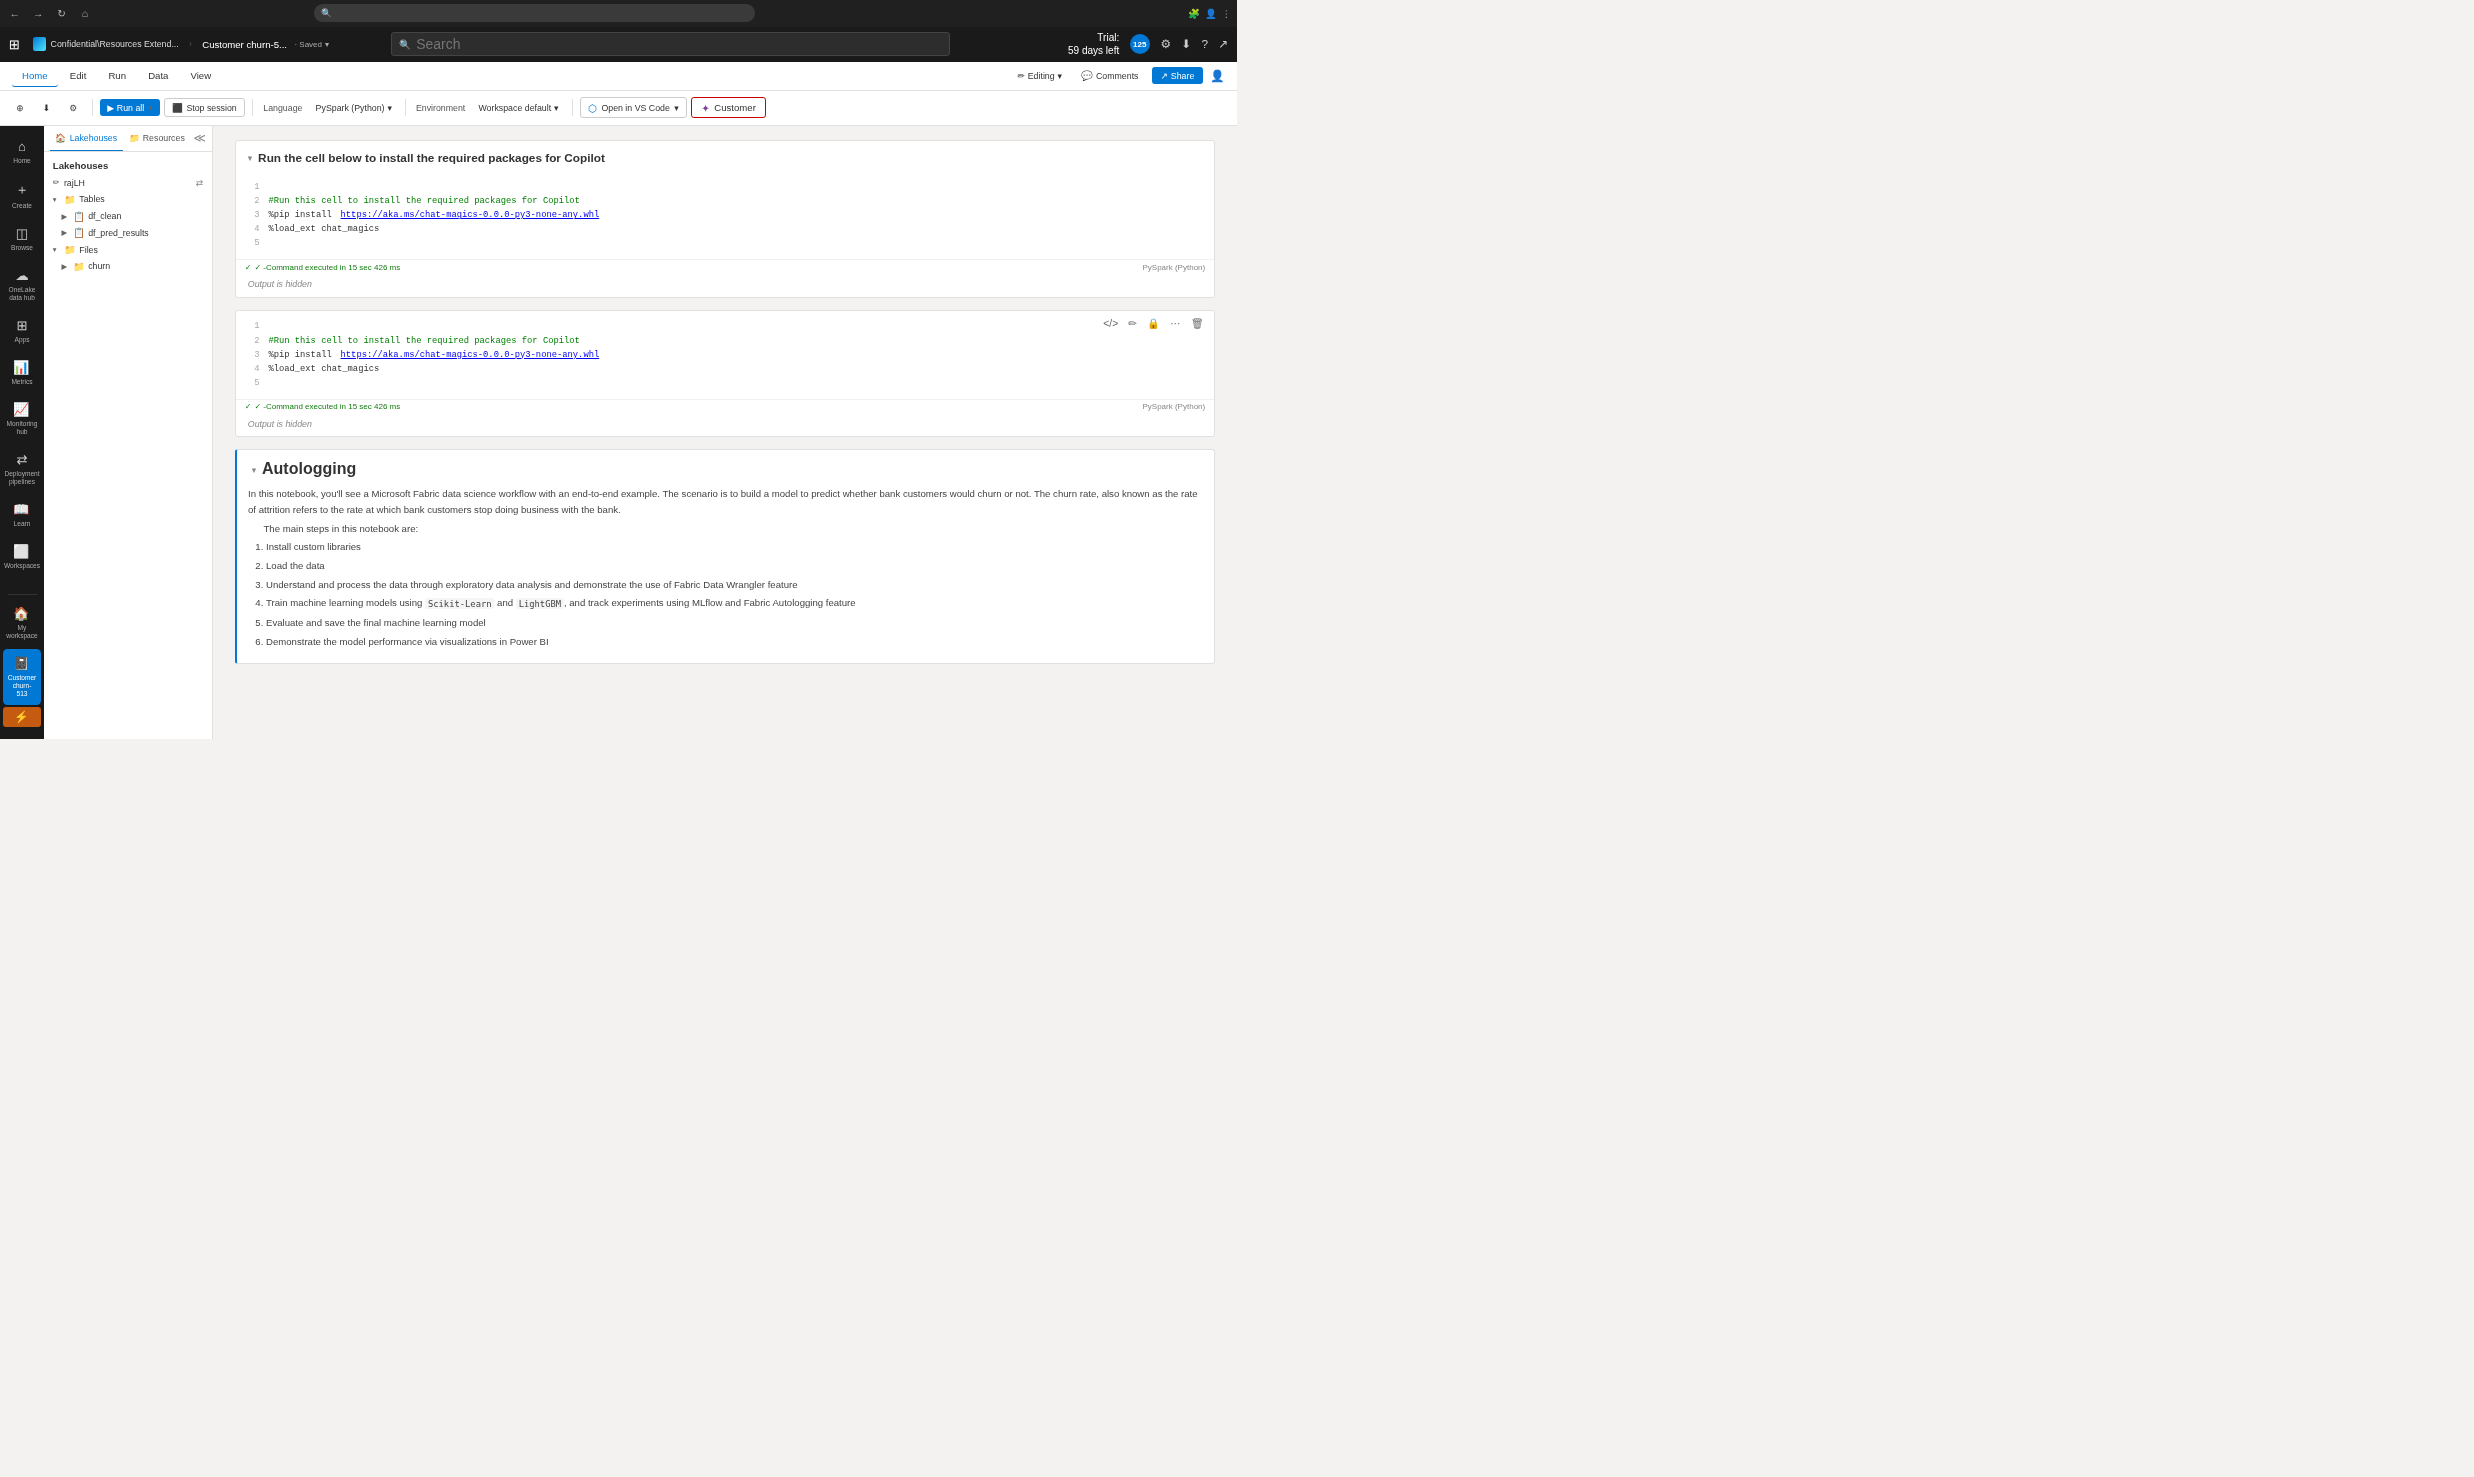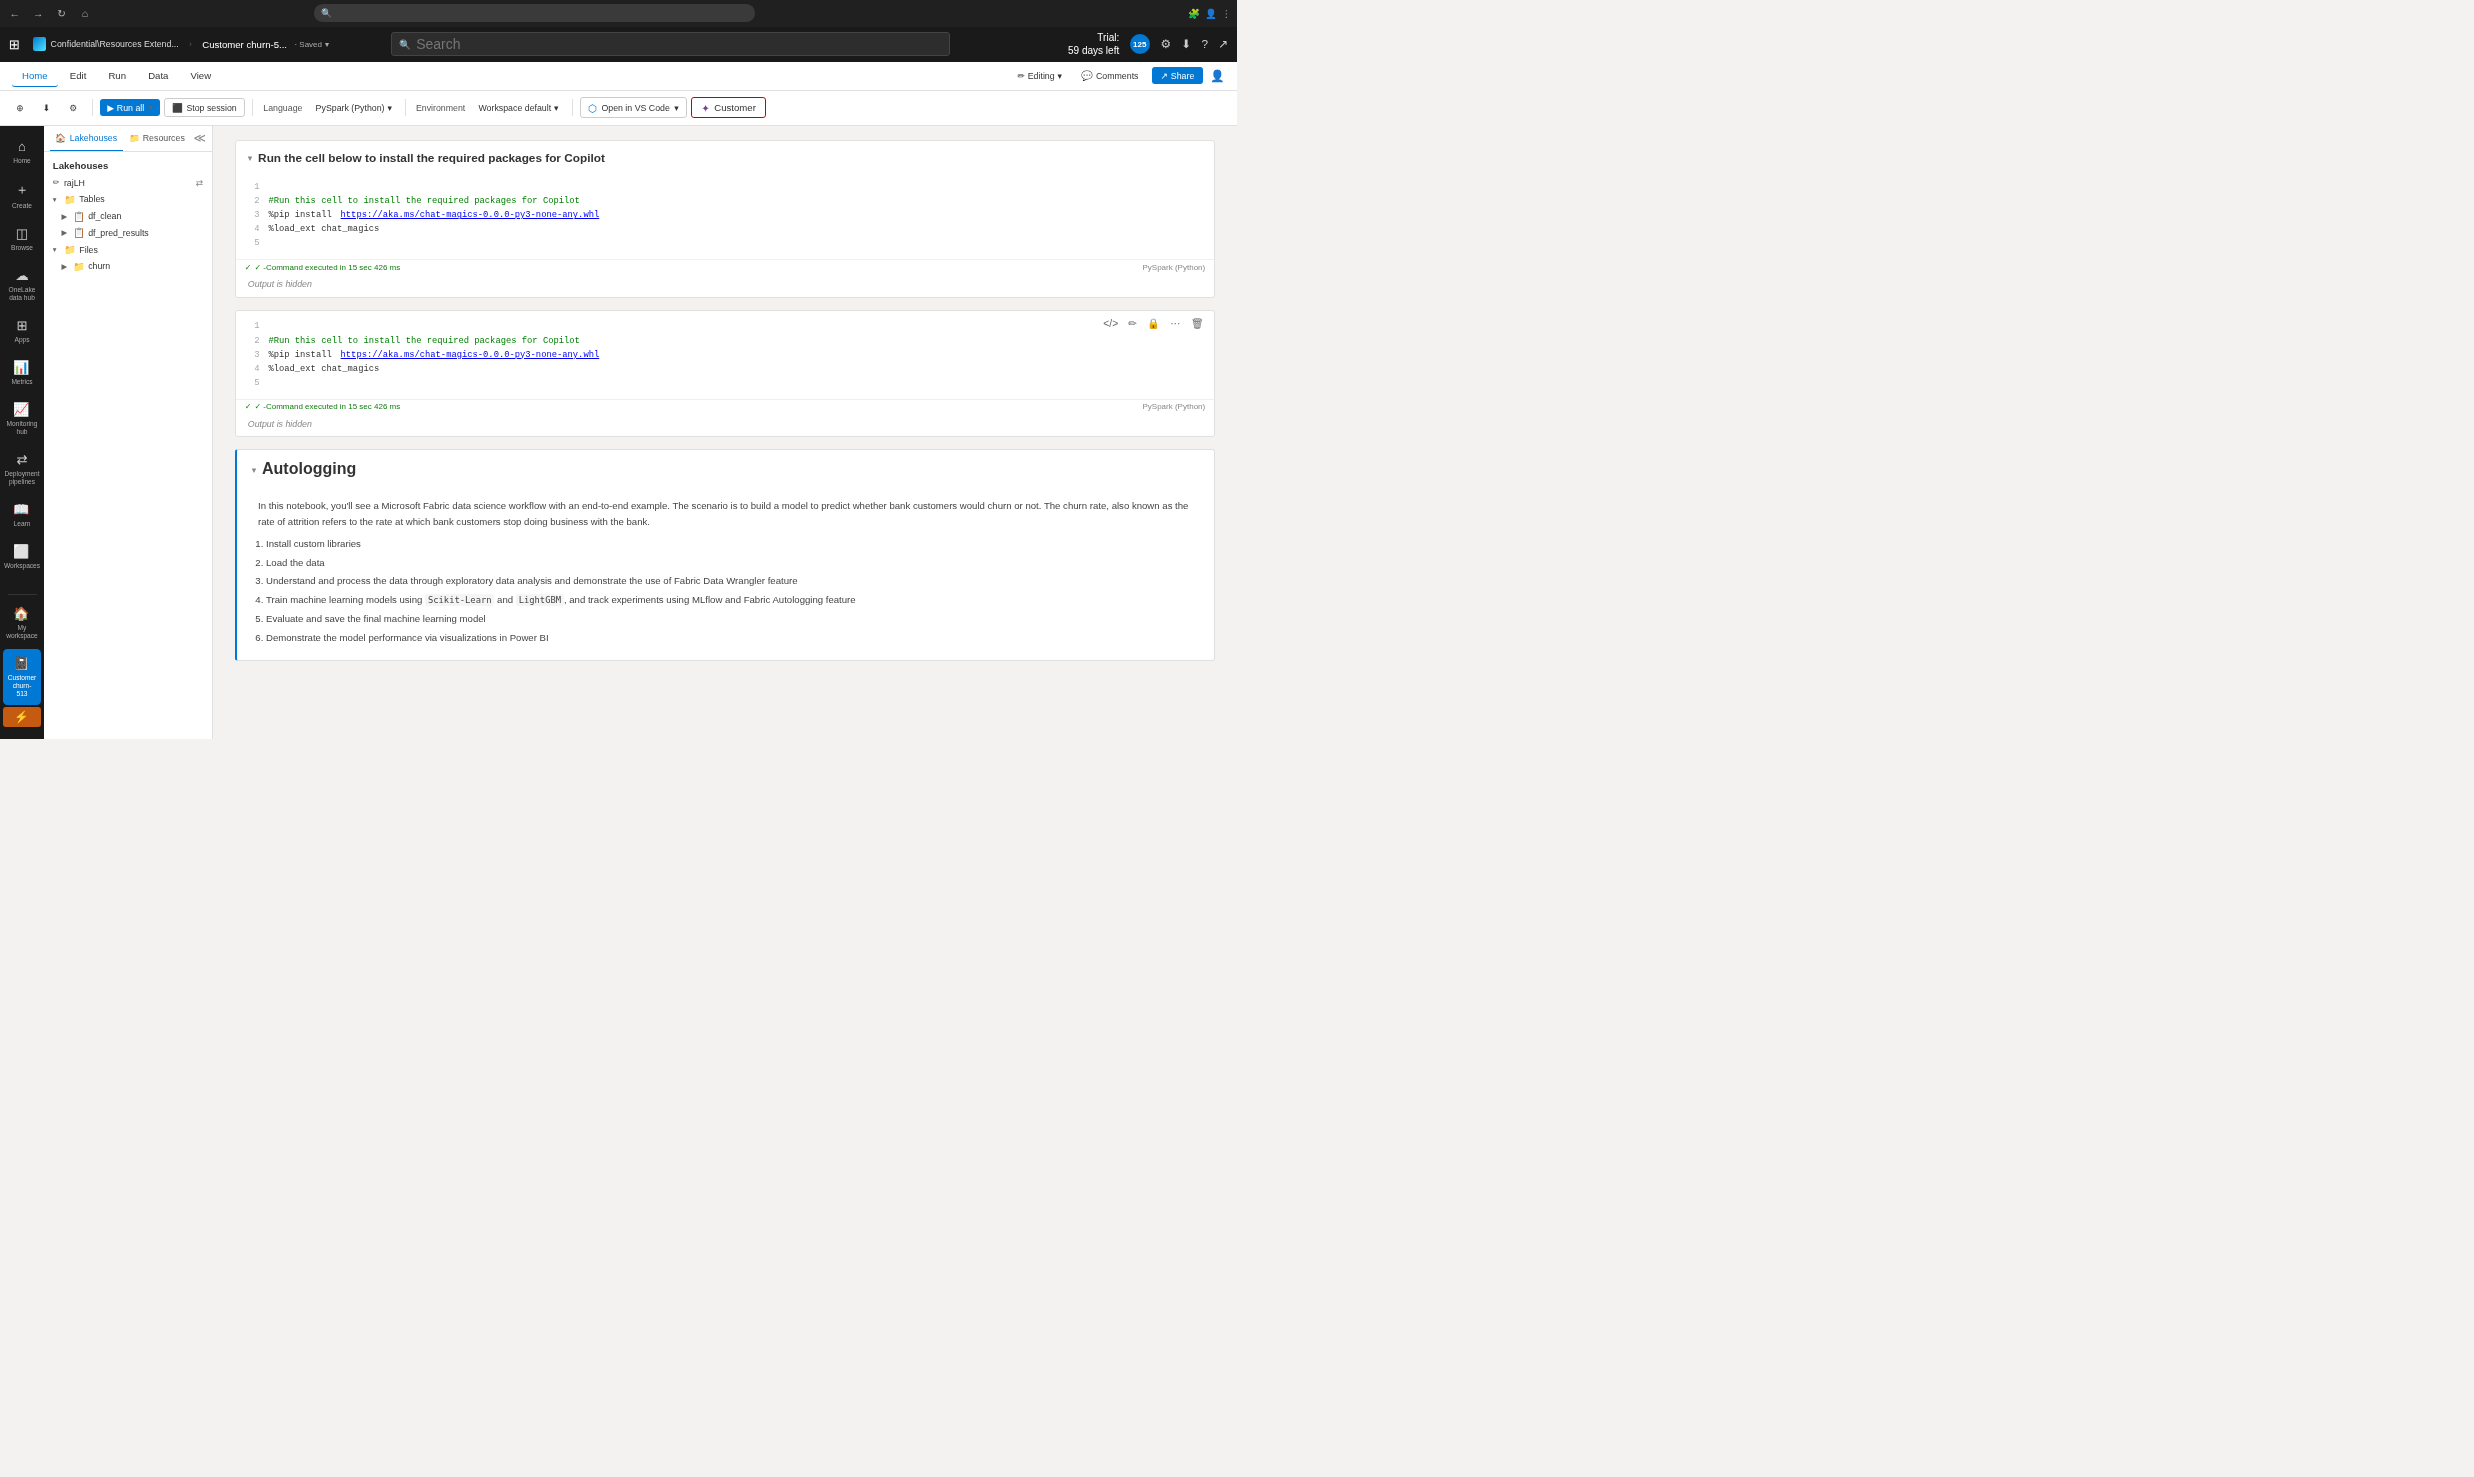--- a/index.html
+++ b/index.html
@@ -870,21 +870,22 @@
           <span class="cell-toolbar-btn">···</span>
           <span class="cell-toolbar-btn">🗑</span>
         </div>
       </div>
 
       <div class="markdown-section selected" style="position:relative">
         <div style="display:flex;align-items:flex-start;padding:10.3px 14.7px 0">
           <span style="font-size:8.8px;color:#888;cursor:pointer;margin-right:5.9px;margin-top:4.4px">▾</span>
           <h2 class="intro-title" style="padding:0;font-size:16px">Autologging</h2>
         </div>
-        <p class="intro-text" style="margin-top:20px;padding-left:21px">In this notebook, you'll see a Microsoft Fabric data science workflow with an end-to-end example. The scenario is to build a model to predict whether bank customers would churn or not. The churn rate, also known as the rate of attrition refers to the rate at which bank customers stop doing business with the bank.</p>
+        <p class="intro-text" style="margin-top:8px;padding-left:11px">In this notebook, you'll see a Microsoft Fabric data science workflow with an end-to-end example. The scenario is to build a model to predict whether bank customers would churn or not. The churn rate, also known as the rate of attrition refers to the rate at which bank customers stop doing business with the bank.</p>
+        <p class="steps-header" style="padding-left:26.5px">The main steps in this notebook are:</p>
         <ol class="steps-list" style="">
           <li>Install custom libraries</li>
           <li>Load the data</li>
           <li>Understand and process the data through exploratory data analysis and demonstrate the use of Fabric Data Wrangler feature</li>
           <li>Train machine learning models using <span class="code-inline">Scikit-Learn</span> and <span class="code-inline">LightGBM</span>, and track experiments using MLflow and Fabric Autologging feature</li>
           <li>Evaluate and save the final machine learning model</li>
           <li>Demonstrate the model performance via visualizations in Power BI</li>
         </ol>
       </div>
 

